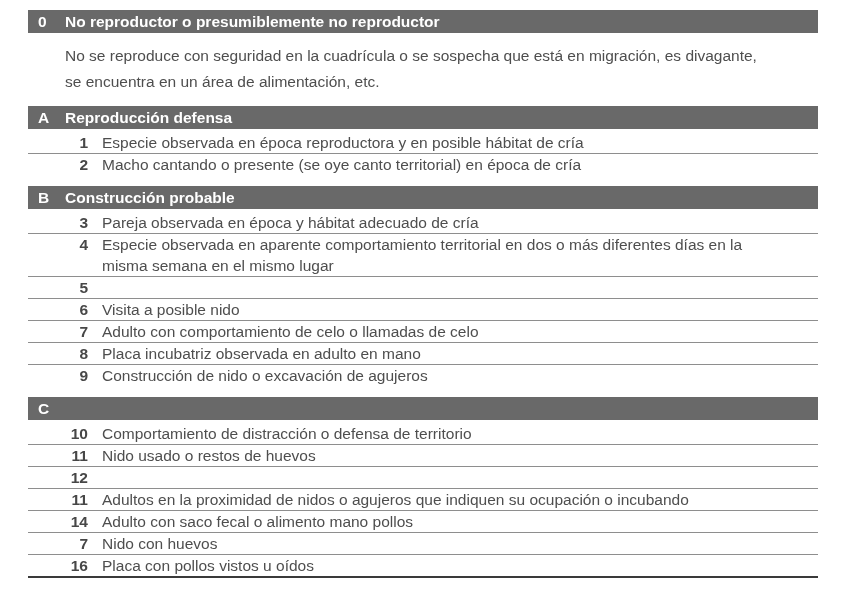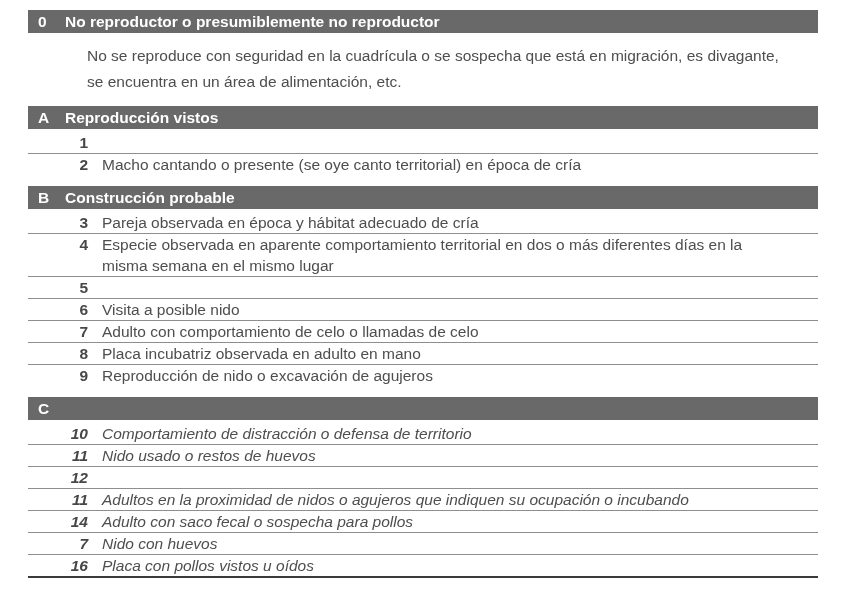--- a/index.html
+++ b/index.html
@@ -23,21 +23,21 @@
     color: var(--header_text, #ffffff);
     font-weight: bold;
     font-size: 15.5px;
   }
   .section-code {
     flex: 0 0 37px;
     padding-left: 10px;
   }
   .section-title { flex: 1; }
   .section-desc {
-    margin: 10px 0 0 59px;
+    margin: 10px 0 0 37px;
     max-width: 700px;
     font-size: 15.5px;
     line-height: 26px;
     color: var(--body_text, #4e4e4e);
   }
   .rows { margin-top: 3px; }
   .row {
     display: flex;
     align-items: flex-start;
   }
@@ -52,45 +52,45 @@
   }
   .row-text {
     margin-left: 14px;
     max-width: 650px;
     font-size: 15.5px;
     line-height: 21px;
     color: var(--body_text, #4e4e4e);
   }
   .section:last-of-type .rows {
     border-bottom: 2px solid var(--bottom_border, #3a3a3a);
-    font-style: italic;
   }
 </style>
 </head>
 <body>
 
 <main class="codes-table">
   <section class="section">
     <header class="section-header">
       <span class="section-code">0</span>
       <span class="section-title">No reproductor o presumiblemente no reproductor</span>
     </header>
     <p class="section-desc">No se reproduce con seguridad en la cuadrícula o se sospecha que está en migración, es divagante, se encuentra en un área de alimentación, etc.</p>
 
   </section>
 
   <section class="section">
     <header class="section-header">
       <span class="section-code">A</span>
-      <span class="section-title">Reproducción vistos</span>
+      <span class="section-title">Reproducción defensa</span>
     </header>
 
     <div class="rows">
   <div class="row">
     <span class="row-num">1</span>
+    <span class="row-text">Especie observada en época reproductora y en posible hábitat de cría</span>
   </div>
 
   <div class="row">
     <span class="row-num">2</span>
     <span class="row-text">Macho cantando o presente (se oye canto territorial) en época de cría</span>
   </div>
 </div>
   </section>
 
   <section class="section">
@@ -124,21 +124,21 @@
     <span class="row-text">Adulto con comportamiento de celo o llamadas de celo</span>
   </div>
 
   <div class="row">
     <span class="row-num">8</span>
     <span class="row-text">Placa incubatriz observada en adulto en mano</span>
   </div>
 
   <div class="row">
     <span class="row-num">9</span>
-    <span class="row-text">Reproducción de nido o excavación de agujeros</span>
+    <span class="row-text">Construcción de nido o excavación de agujeros</span>
   </div>
 </div>
   </section>
 
   <section class="section">
     <header class="section-header">
       <span class="section-code">C</span>
     </header>
 
     <div class="rows">
@@ -156,21 +156,21 @@
     <span class="row-num">12</span>
   </div>
 
   <div class="row">
     <span class="row-num">11</span>
     <span class="row-text">Adultos en la proximidad de nidos o agujeros que indiquen su ocupación o incubando</span>
   </div>
 
   <div class="row">
     <span class="row-num">14</span>
-    <span class="row-text">Adulto con saco fecal o sospecha para pollos</span>
+    <span class="row-text">Adulto con saco fecal o alimento mano pollos</span>
   </div>
 
   <div class="row">
     <span class="row-num">7</span>
     <span class="row-text">Nido con huevos</span>
   </div>
 
   <div class="row">
     <span class="row-num">16</span>
     <span class="row-text">Placa con pollos vistos u oídos</span>

